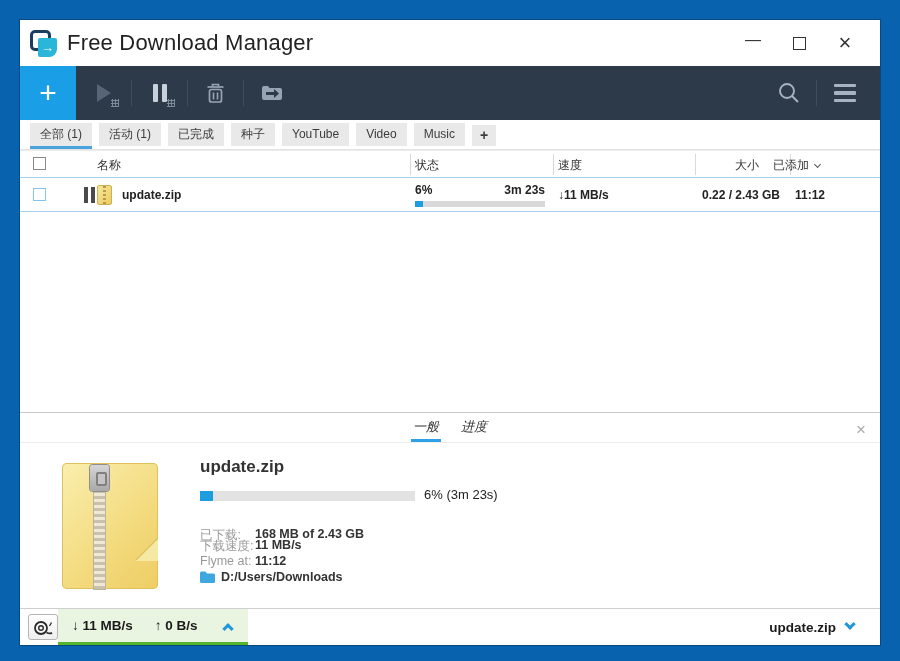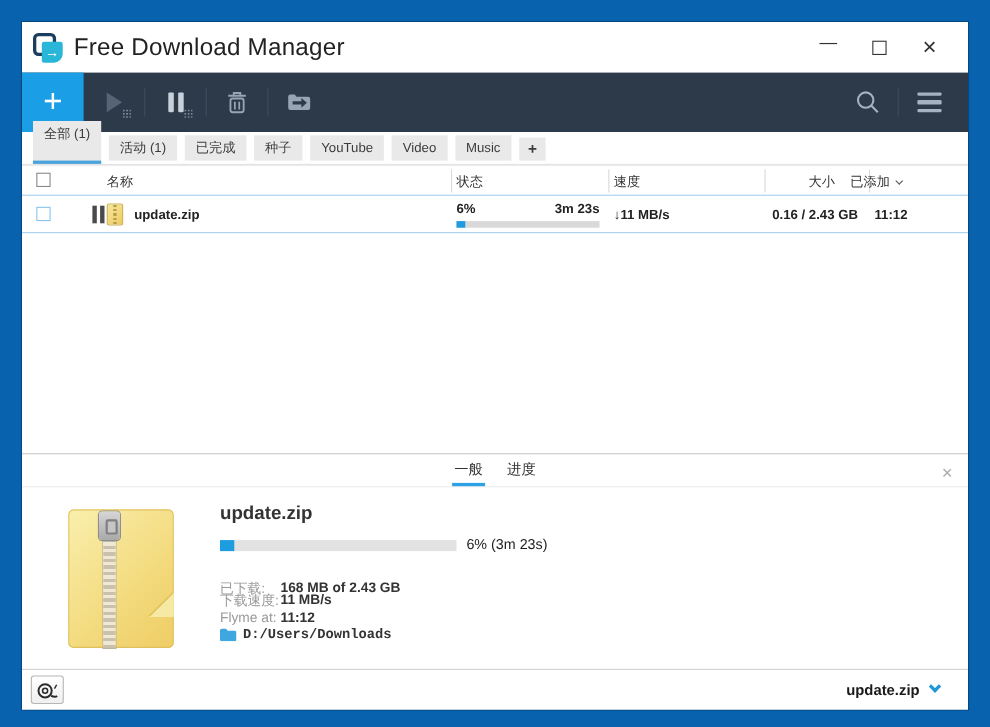--- a/index.html
+++ b/index.html
@@ -39,21 +39,21 @@
   .pause-bars div { width:5px; height:18px; background:#c7d1dc; border-radius:1px; }
   .mini-grid { position:absolute; right:12px; bottom:13px; width:8px; height:8px;
                background-image:radial-gradient(#7e8b9b 1px, transparent 1.1px); background-size:3px 3px; }
   .tb-right { margin-left:auto; display:flex; align-items:center; margin-right:8px; }
   .hamburger { display:flex; flex-direction:column; gap:4px; }
   .hamburger div { width:22px; height:3.5px; background:#a7b2c0; border-radius:1px; }
 
   
   .tabsbar { height:30px; background:#fff; border-bottom:1px solid #e3e3e3; display:flex; align-items:flex-end; padding:0 0 0 10px; gap:7px; flex:0 0 auto; }
   .ftab { background:#e9e9e9; color:#3c3c3c; font-size:12px; padding:4px 10px 5px; line-height:14px; cursor:pointer; margin-bottom:3px; white-space:nowrap; }
-  .ftab.active { margin-bottom:0; border-bottom:3px solid #4aa3dc; padding-bottom:18px; }
+  .ftab.active { margin-bottom:0; border-bottom:3px solid #4aa3dc; padding-bottom:5px; }
   .ftab.plus { font-size:14px; font-weight:bold; padding:3px 8px 4px; }
 
   
   .thead { height:27px; position:relative; border-top:1px solid #ececec; flex:0 0 auto; font-size:12px; color:#333; }
   .thead .cell { position:absolute; top:6px; }
   .col-div { position:absolute; top:3px; width:1px; height:21px; background:#d9d9d9; }
   .chk { width:13px; height:13px; border:1px solid #8a8a8a; background:#fff; position:absolute; cursor:pointer; }
   .chev-sm { display:inline-block; width:5px; height:5px; border:solid #555; border-width:0 1.5px 1.5px 0; transform:rotate(45deg); margin-left:6px; vertical-align:2px; }
 
   .trow { height:35px; position:relative; border-top:1px solid #a6d0ee; border-bottom:1px solid #a6d0ee; flex:0 0 auto; font-size:12px; color:#222; }
@@ -69,21 +69,21 @@
   .row-bar { position:absolute; left:395px; top:23px; width:130px; height:6px; background:#d9d9d9; }
   .row-bar .fill { height:100%; background:#1e9ce0; }
   .speed-cell { position:absolute; left:538px; top:10px; font-weight:600; }
   .size-cell { position:absolute; left:660px; top:10px; width:100px; text-align:right; font-weight:600; }
   .added-cell { position:absolute; left:775px; top:10px; font-weight:600; }
 
   .list-empty { flex:1 1 auto; background:#fff; }
 
   
   .details { flex:0 0 196px; border-top:1px solid #c9c9c9; position:relative; background:#fff; }
-  .dtabs { height:30px; display:flex; justify-content:center; gap:18px; align-items:flex-end; border-bottom:1px solid #ececec; }
+  .dtabs { height:30px; display:flex; justify-content:center; gap:18px; align-items:flex-end; border-bottom:1px solid #ececec;font-style:italic; }
   .dtab { font-size:13px; color:#333; padding:5px 2px 6px; cursor:pointer; }
   .dtab.active { border-bottom:3px solid #2da0e6; padding-bottom:3px; }
   .dclose { position:absolute; right:14px; top:8px; font-size:17px; color:#aaa; cursor:pointer; line-height:1; }
 
   .zip-big { position:absolute; left:42px; top:50px; width:96px; height:126px;
              background:linear-gradient(135deg,#f9efae 0%,#f3da7d 60%,#eecd64 100%);
              border-radius:5px; box-shadow:inset 0 0 0 1px #dfc05c; }
   .zip-big .teeth { position:absolute; left:32px; top:26px; bottom:0; width:11px;
              background:repeating-linear-gradient(0deg,#c9c0ae 0 3px,#efe8d4 3px 6px);
              box-shadow:0 0 0 1px #bdb49f; }
@@ -92,21 +92,21 @@
   .zip-big .slider::after { content:""; position:absolute; left:6px; top:7px; width:7px; height:10px; border:2px solid #808080; border-radius:2px; background:#c5c5c5; }
   .zip-big .fold { position:absolute; right:0; bottom:28px; width:0; height:0;
              border-left:22px solid transparent; border-bottom:22px solid #f6e9a4; filter:drop-shadow(-1px -1px 0 #dfc05c); }
 
   .dtitle { position:absolute; left:180px; top:44px; font-size:17px; font-weight:600; color:#333; }
   .dbar { position:absolute; left:180px; top:78px; width:215px; height:10px; background:#e2e2e2; }
   .dbar .fill { height:100%; background:#1e9ce0; }
   .dbar-label { position:absolute; left:404px; top:74px; font-size:13px; color:#222; }
   .dfield { position:absolute; left:180px; font-size:12.5px; color:#999; }
   .dfield .val { position:absolute; left:55px; top:0; color:#333; font-weight:700; white-space:nowrap; }
-  .dpath { position:absolute; left:180px; top:157px; font-size:12.5px; color:#333; font-weight:600; display:flex; align-items:center; gap:6px;font-family:Liberation Mono, monospace; }
+  .dpath { position:absolute; left:180px; top:157px; font-size:12.5px; color:#333; font-weight:600; display:flex; align-items:center; gap:6px; }
   .durl { position:absolute; left:180px; top:180px; font-size:12.5px; color:#2da0e6; text-decoration:underline; white-space:nowrap; cursor:pointer; }
 
   
   .statusbar { flex:0 0 37px; border-top:1px solid #cfcfcf; position:relative; background:#fff; }
   .snail-btn { position:absolute; left:8px; top:5px; width:30px; height:26px; border:1px solid #b5b5b5; border-radius:3px;
                background:linear-gradient(#ffffff,#efefef); display:flex; align-items:center; justify-content:center; cursor:pointer; }
   .speed-widget { position:absolute; left:38px; top:0; width:190px; height:36px; background:#e9f5e1;
                border-bottom:3px solid #54b42c; display:flex; align-items:center; cursor:pointer; }
   .speed-widget .dn { margin-left:14px; font-size:13.5px; font-weight:700; color:#1a1a1a; }
   .speed-widget .up { margin-left:22px; font-size:13.5px; font-weight:700; color:#1a1a1a; }
@@ -217,21 +217,21 @@
     <div class="zip-sm"></div>
     <div class="row-name">update.zip</div>
     <div class="status-cell">
       <span>6%</span>
       <span>3m 23s</span>
     </div>
     <div class="row-bar">
         <div class="fill" style="width: 6%;"></div>
       </div>
     <div class="speed-cell">↓11 MB/s</div>
-    <div class="size-cell">0.16 / 2.43 GB</div>
+    <div class="size-cell">0.22 / 2.43 GB</div>
     <div class="added-cell">11:12</div>
   </div>
 
   <div class="list-empty"></div>
 
   <div class="details">
     <div class="dtabs">
       <div class="dtab active">一般</div>
       <div class="dtab">进度</div>
     </div>
@@ -272,19 +272,24 @@
 
   <div class="statusbar">
     <div class="snail-btn">
       <svg width="20" height="17" viewBox="0 0 20 17">
         <circle cx="8" cy="9" r="6" fill="none" stroke="#2b2b2b" stroke-width="1.8"></circle>
         <circle cx="8" cy="9" r="2.3" fill="none" stroke="#2b2b2b" stroke-width="1.4"></circle>
         <path d="M13.5 13.5 q3.5 1.8 5.5 0.2" fill="none" stroke="#2b2b2b" stroke-width="1.8"></path>
         <line x1="16.5" y1="7" x2="18.5" y2="3.5" stroke="#2b2b2b" stroke-width="1.3"></line>
       </svg>
     </div>
+    <div class="speed-widget">
+      <div class="dn">↓ 11 MB/s</div>
+      <div class="up">↑ 0 B/s</div>
+      <div class="chev-up"></div>
+    </div>
     <div class="sb-right">
       <div class="sb-file">update.zip</div>
       <div class="chev-down"></div>
     </div>
   </div>
 
 </div>
 
 </body></html>

